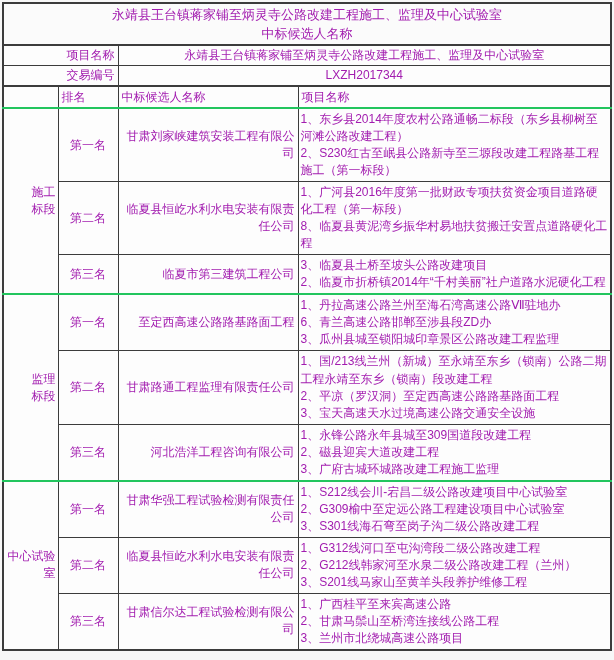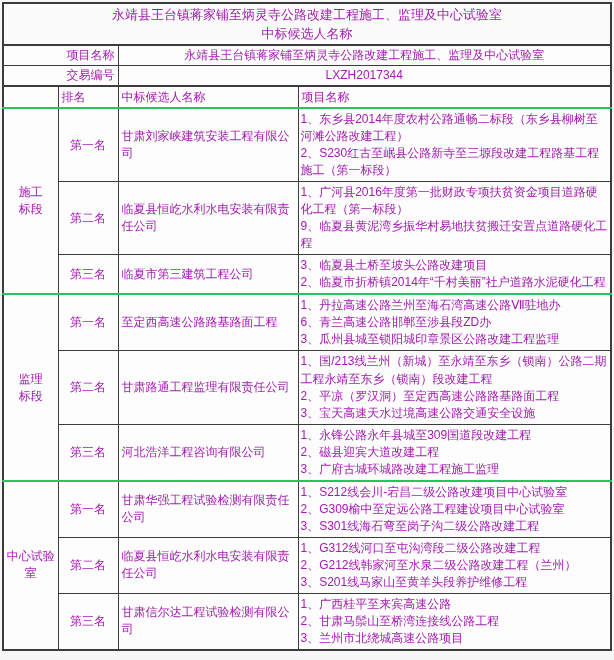--- a/index.html
+++ b/index.html
@@ -51,30 +51,30 @@
     vertical-align: middle;
   }
   .header-row td {
     text-align: left;
     vertical-align: middle;
     height: 18px;
     border-top: 2px solid #3c3c3c;
     border-bottom: 1px solid #3c3c3c;
   }
   .section-cell {
-    text-align: center;
+    text-align: right;
     vertical-align: middle;
     padding: 1px 2px;
   }
   .rank-cell {
     text-align: center;
     vertical-align: middle;
   }
   .candidate-cell {
-    text-align: left;
+    text-align: right;
     vertical-align: middle;
   }
   .ach-cell {
     text-align: left;
     vertical-align: middle;
     padding: 2px 2px 2px 2px;
   }
   tr.section-start td { border-top: 2px solid #22c55e; }
   .ach-line { }
 </style>
@@ -122,21 +122,21 @@
           <td class="ach-cell">
             <div class="ach-line">1、东乡县2014年度农村公路通畅二标段（东乡县柳树至河滩公路改建工程）</div>
             <div class="ach-line">2、S230红古至岷县公路新寺至三塬段改建工程路基工程施工（第一标段）</div>
           </td>
         </tr>
         <tr>
           <td class="rank-cell">第二名</td>
           <td class="candidate-cell">临夏县恒屹水利水电安装有限责任公司</td>
           <td class="ach-cell">
             <div class="ach-line">1、广河县2016年度第一批财政专项扶贫资金项目道路硬化工程（第一标段）</div>
-            <div class="ach-line">9、临夏县黄泥湾乡振华村易地扶贫搬迁安置点道路硬化工程</div>
+            <div class="ach-line">8、临夏县黄泥湾乡振华村易地扶贫搬迁安置点道路硬化工程</div>
           </td>
         </tr>
         <tr>
           <td class="rank-cell">第三名</td>
           <td class="candidate-cell">临夏市第三建筑工程公司</td>
           <td class="ach-cell">
             <div class="ach-line">3、临夏县土桥至坡头公路改建项目</div>
             <div class="ach-line">2、临夏市折桥镇2014年“千村美丽”社户道路水泥硬化工程</div>
           </td>
         </tr>

